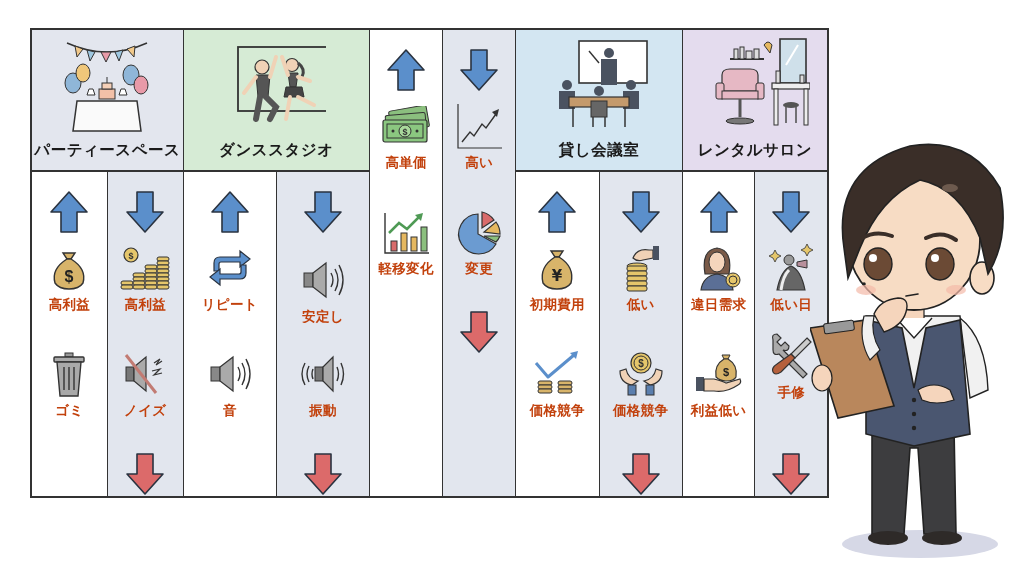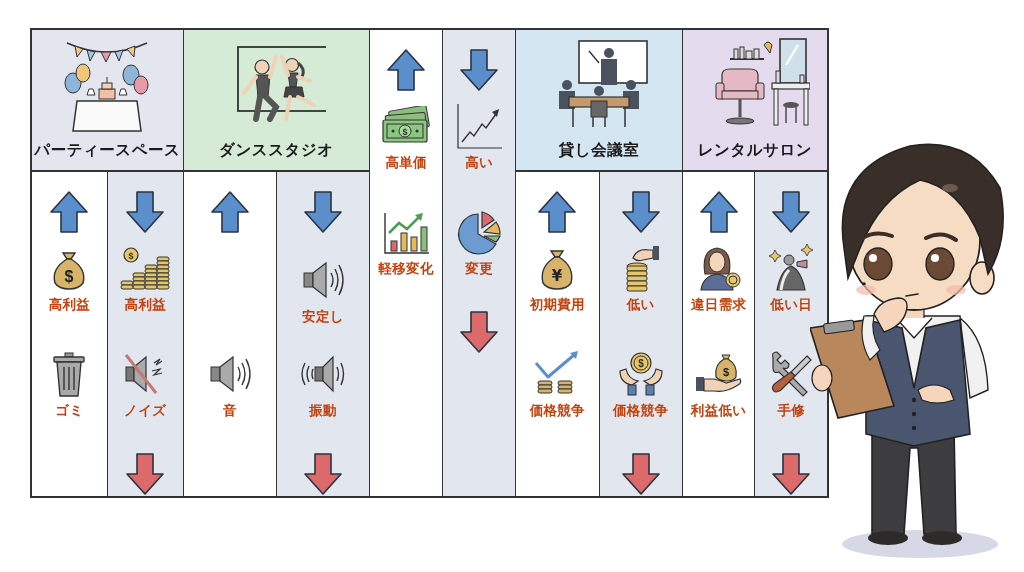--- a/index.html
+++ b/index.html
@@ -177,20 +177,29 @@
           <path d="M72 62 L88 70" stroke="#f0d2b6" stroke-width="4" stroke-linecap="round"></path>
         </svg>
       </div>
       <div class="title">ダンススタジオ</div>
     </div>
     <div class="col-body">
       <div class="sub up">
         <svg class="arrow" style="top:18px" width="40" height="44">
             <use href="#arrow-up"></use>
           </svg>
+        <div class="item" style="top:72px">
+          <div class="ico">
+            <svg width="48" height="46" viewBox="0 0 48 46">
+                <path d="M8 26 L8 18 Q8 12 14 12 L34 12 L34 6 L44 14 L34 22 L34 17 L15 17 Q13 17 13 19 L13 26 Z" fill="#5b8fcb" stroke="#2a3340" stroke-width="1.2"></path>
+                <path d="M40 20 L40 28 Q40 34 34 34 L14 34 L14 40 L4 32 L14 24 L14 29 L33 29 Q35 29 35 27 L35 20 Z" fill="#5b8fcb" stroke="#2a3340" stroke-width="1.2"></path>
+              </svg>
+          </div>
+          <div class="lbl">リピート</div>
+        </div>
         <div class="item" style="top:178px">
           <div class="ico">
             <svg width="50" height="46" viewBox="0 0 50 46">
                 <rect x="6" y="16" width="9" height="14" fill="#888" stroke="#333"></rect>
                 <path d="M15 16 L28 6 L28 40 L15 30 Z" fill="#aaa" stroke="#333" stroke-width="1.2"></path>
                 <path d="M33 16 Q37 23 33 30" fill="none" stroke="#333" stroke-width="1.4"></path>
                 <path d="M37 12 Q43 23 37 34" fill="none" stroke="#333" stroke-width="1.4"></path>
                 <path d="M41 8 Q49 23 41 38" fill="none" stroke="#333" stroke-width="1.4"></path>
               </svg>
           </div>
@@ -470,21 +479,21 @@
                 <path d="M6 10 L8 6 L10 10 L14 12 L10 14 L8 18 L6 14 L2 12 Z" fill="#e5c66b" stroke="#333" stroke-width="0.8"></path>
                 <path d="M38 4 L40 0 L42 4 L46 6 L42 8 L40 12 L38 8 L34 6 Z" fill="#e5c66b" stroke="#333" stroke-width="0.8"></path>
                 <circle cx="22" cy="16" r="5" fill="#999" stroke="#333"></circle>
                 <path d="M30 18 L40 16 L40 24 L30 22 Z" fill="#b8909c" stroke="#333"></path>
                 <path d="M10 46 Q14 26 24 22 Q34 26 38 46 Z" fill="#666" stroke="#333" stroke-width="1.2"></path>
                 <path d="M14 46 Q16 32 22 26" fill="none" stroke="#eee" stroke-width="3"></path>
               </svg>
           </div>
           <div class="lbl">低い日</div>
         </div>
-        <div class="item" style="top:178px">
+        <div class="item" style="top:160px">
           <div class="ico">
             <svg width="48" height="48" viewBox="0 0 48 48">
                 <path d="M6 8 Q4 2 10 2 L14 6 L10 10 L14 14 L18 10 L22 14 Q22 20 16 18 L40 42 L36 46 L12 22 Q6 24 6 18 Z" fill="#aaa" stroke="#333" stroke-width="1.2"></path>
                 <path d="M40 6 L44 10 L28 26 L24 22 Z" fill="#ccc" stroke="#333" stroke-width="1.2"></path>
                 <path d="M24 22 L28 26 L14 40 Q8 44 6 40 Q4 36 10 32 Z" fill="#b5603c" stroke="#333" stroke-width="1.2"></path>
               </svg>
           </div>
           <div class="lbl">手修</div>
         </div>
         <svg class="arrow" style="top:280px" width="40" height="44">

